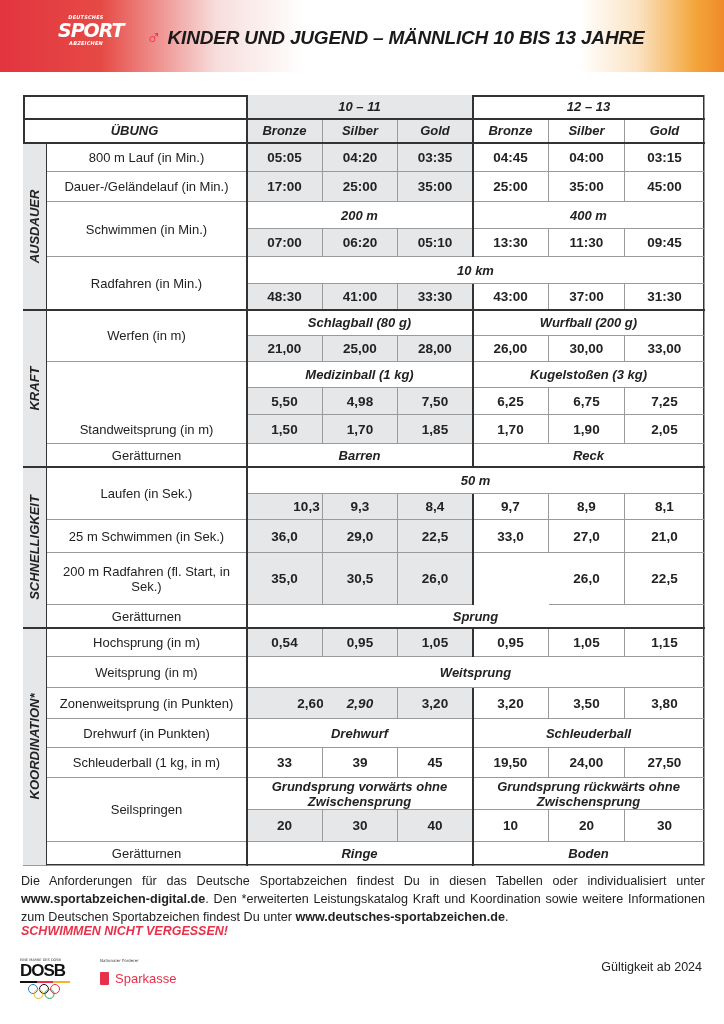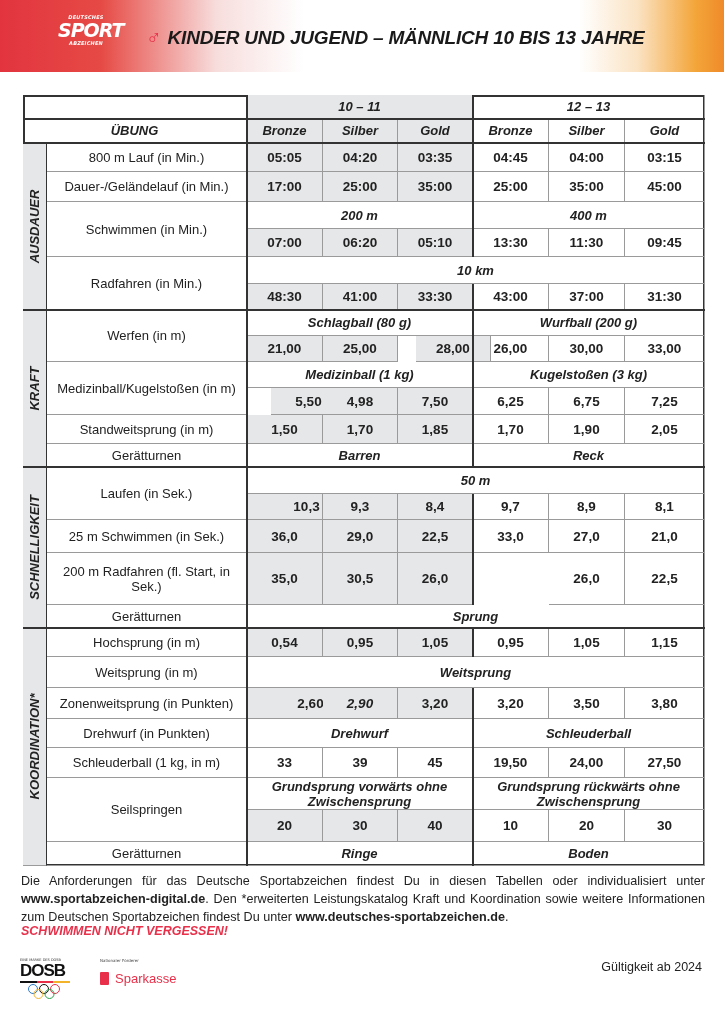--- a/index.html
+++ b/index.html
@@ -102,28 +102,27 @@
     <div class="cell v" style="left: 526px; width: 76px; top: 189px; height: 26px;">37:00</div>
     <div class="cell v" style="left: 602px; width: 80px; top: 189px; height: 26px;">31:30</div>
     <div class="cell cat" style="left: 0px; width: 24px; top: 215px; height: 157px;">
       <span>KRAFT</span>
     </div>
     <div class="cell " style="left: 24px; width: 200px; top: 215px; height: 52px;">Werfen (in m)</div>
     <div class="cell b" style="left: 224px; width: 226px; top: 215px; height: 26px;">Schlagball (80 g)</div>
     <div class="cell b" style="left: 450px; width: 232px; top: 215px; height: 26px;">Wurfball (200 g)</div>
     <div class="cell v g" style="left: 224px; width: 76px; top: 241px; height: 26px;">21,00</div>
     <div class="cell v g" style="left: 300px; width: 75px; top: 241px; height: 26px;">25,00</div>
-    <div class="cell v g" style="left: 393px; width: 75px; top: 241px; height: 26px;">28,00</div>
+    <div class="cell v g" style="left: 375px; width: 75px; top: 241px; height: 26px;">28,00</div>
     <div class="cell v" style="left: 450px; width: 76px; top: 241px; height: 26px;">26,00</div>
     <div class="cell v" style="left: 526px; width: 76px; top: 241px; height: 26px;">30,00</div>
     <div class="cell v" style="left: 602px; width: 80px; top: 241px; height: 26px;">33,00</div>
-    <div class="cell " style="left: 24px; width: 200px; top: 267px; height: 53px;">Medizinball/Kugelstoßen (in m)</div>
     <div class="cell b" style="left: 224px; width: 226px; top: 267px; height: 26px;">Medizinball (1 kg)</div>
     <div class="cell b" style="left: 450px; width: 232px; top: 267px; height: 26px;">Kugelstoßen (3 kg)</div>
-    <div class="cell v g" style="left: 224px; width: 76px; top: 293px; height: 27px; margin-left: 24px;">5,50</div>
+    <div class="cell v g" style="left: 224px; width: 76px; top: 293px; height: 27px;">5,50</div>
     <div class="cell v g" style="left: 300px; width: 75px; top: 293px; height: 27px;">4,98</div>
     <div class="cell v g" style="left: 375px; width: 75px; top: 293px; height: 27px;">7,50</div>
     <div class="cell v" style="left: 450px; width: 76px; top: 293px; height: 27px;">6,25</div>
     <div class="cell v" style="left: 526px; width: 76px; top: 293px; height: 27px;">6,75</div>
     <div class="cell v" style="left: 602px; width: 80px; top: 293px; height: 27px;">7,25</div>
     <div class="cell " style="left: 24px; width: 200px; top: 320px; height: 29px;">Standweitsprung (in m)</div>
     <div class="cell v g" style="left: 224px; width: 76px; top: 320px; height: 29px;">1,50</div>
     <div class="cell v g" style="left: 300px; width: 75px; top: 320px; height: 29px;">1,70</div>
     <div class="cell v g" style="left: 375px; width: 75px; top: 320px; height: 29px;">1,85</div>
     <div class="cell v" style="left: 450px; width: 76px; top: 320px; height: 29px;">1,70</div>

